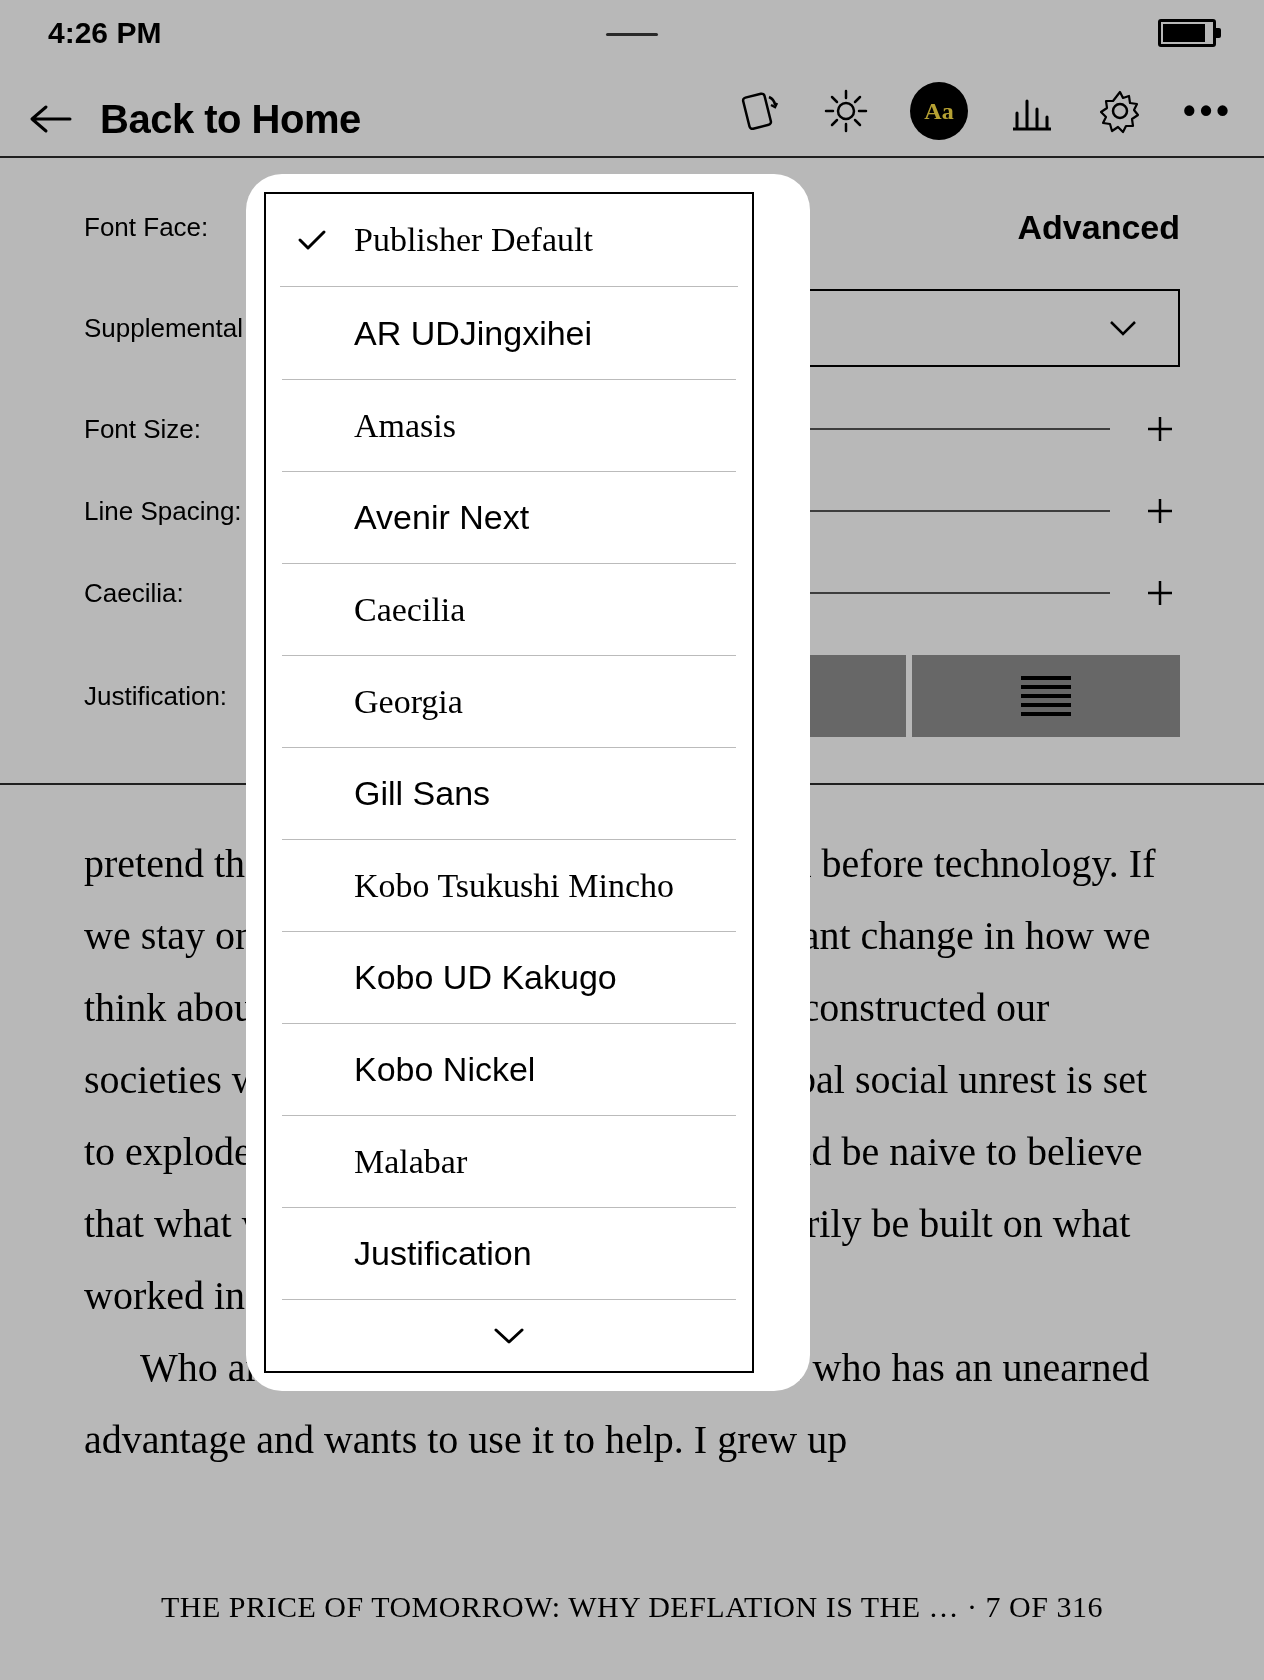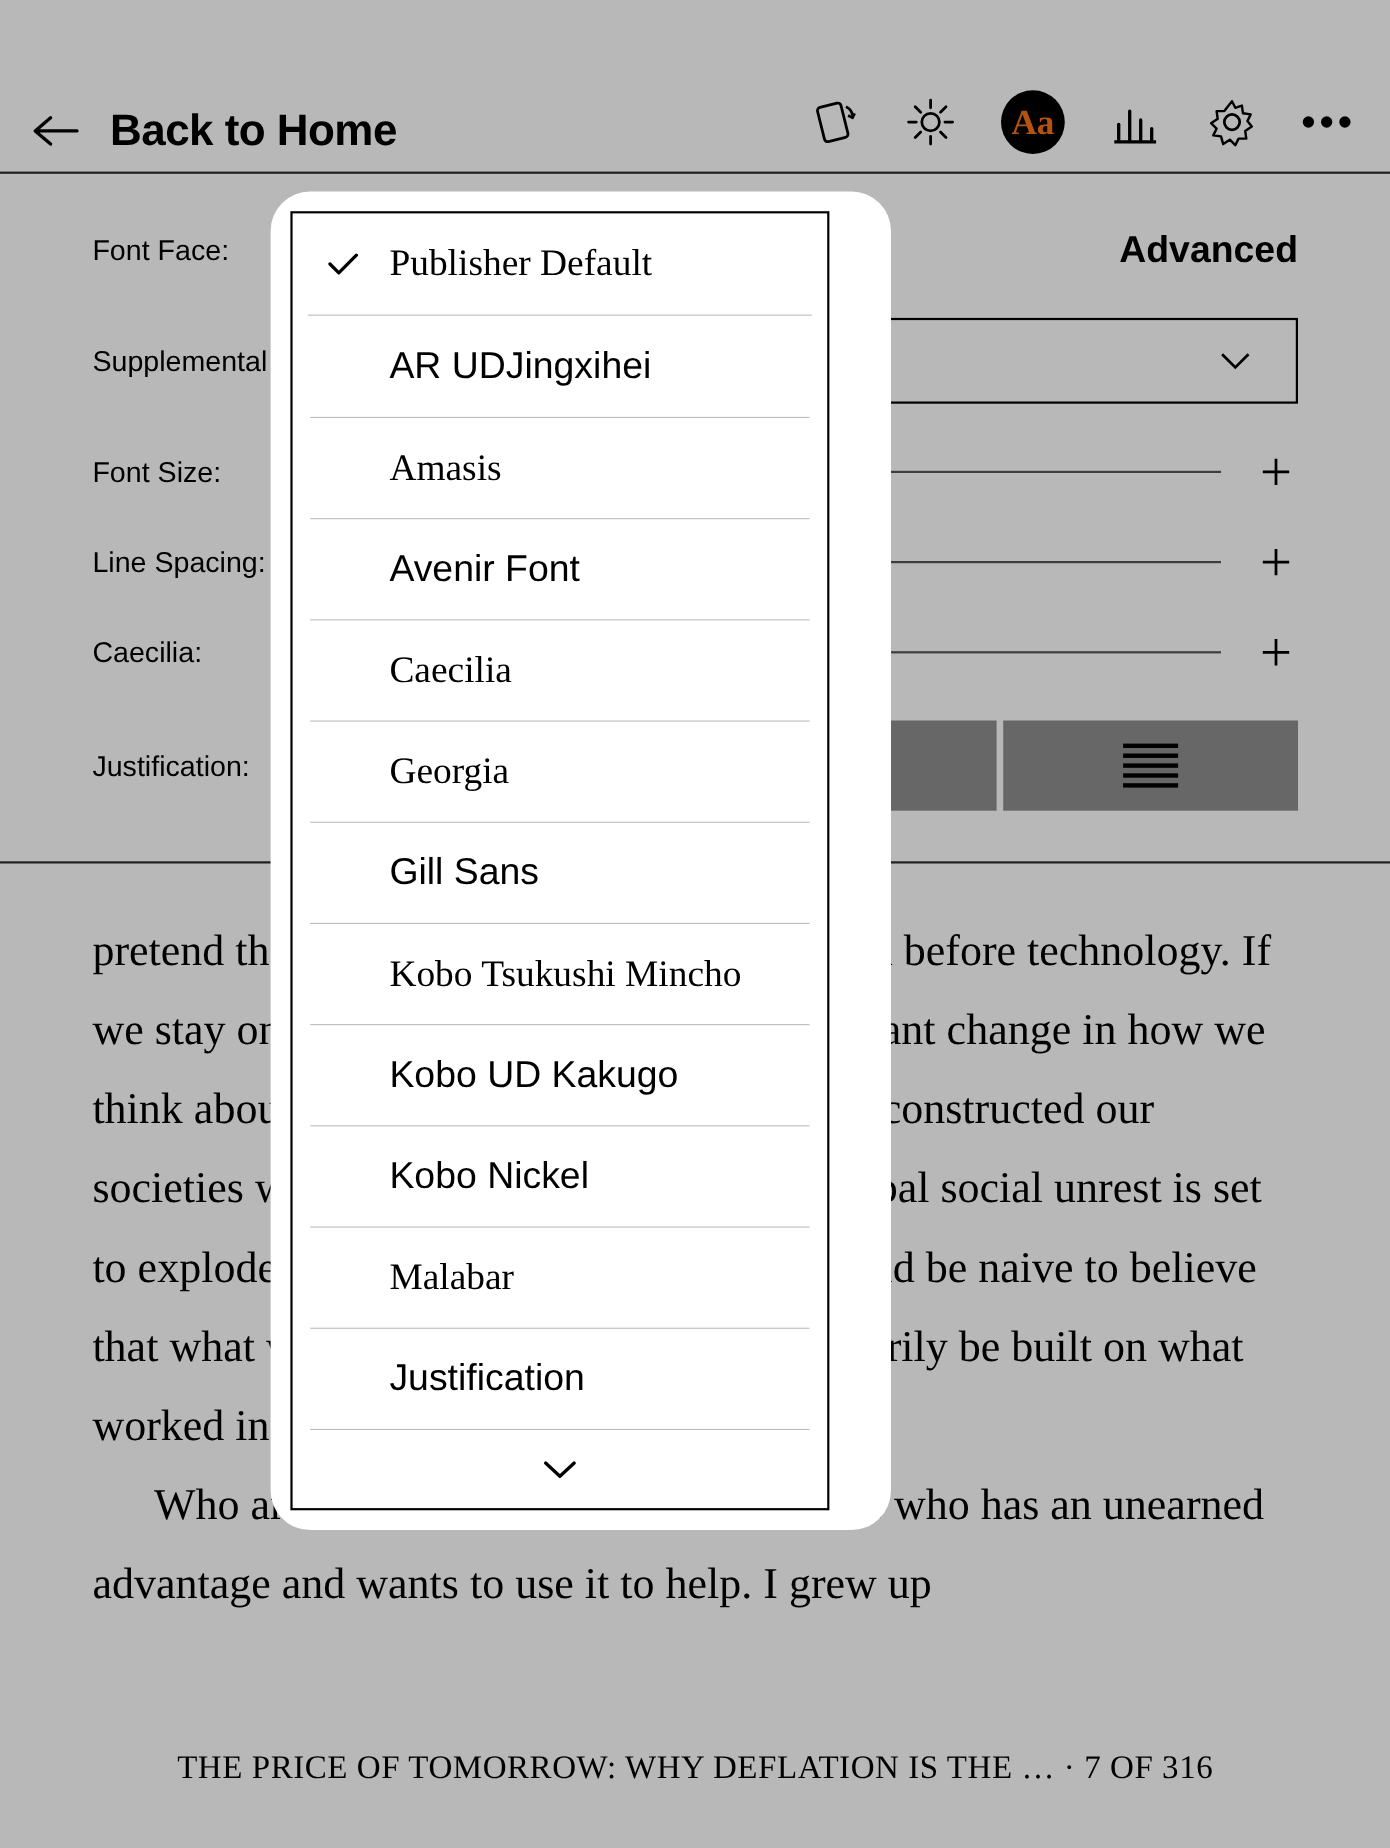--- a/index.html
+++ b/index.html
@@ -15,21 +15,21 @@
   .battery::after { content:""; position:absolute; right:-8px; top:6px; width:5px; height:10px; background:#000; border-radius:0 2px 2px 0; }
   .battery-fill { position:absolute; left:2px; top:2px; bottom:2px; width:80%; background:#000; }
 
   
   .navbar { position: absolute; top: 66px; left: 0; right: 0; height: 92px; display: flex; align-items: center; justify-content: space-between; padding: 0 32px 0 28px; font-family: -apple-system, Helvetica, Arial, sans-serif; border-bottom: 2px solid #2b2b2b; }
   .nav-left { display:flex; align-items:center; gap: 28px; margin-top: 16px; }
   .back-arrow { width: 44px; height: 36px; display:flex; align-items:center; justify-content:center; }
   .back-title { font-size: 40px; font-weight: 800; letter-spacing: -0.5px; }
   .nav-right { display:flex; align-items:center; gap: 40px; }
   .nav-icon { width: 48px; height: 48px; display:flex; align-items:center; justify-content:center; }
-  .aa-circle { width: 58px; height: 58px; border-radius: 50%; background:#000; color:#f97316; display:flex; align-items:center; justify-content:center; font-size:32px; font-weight:600; font-family: Georgia, serif; }
+  .aa-circle { width: 58px; height: 58px; border-radius: 50%; background:#000; color:#fde047; display:flex; align-items:center; justify-content:center; font-size:24px; font-weight:600; font-family: Georgia, serif; }
   .dots { font-size: 36px; letter-spacing: 4px; font-weight:800; }
 
   
   .settings-panel { position:absolute; top: 168px; left:0; right:0; padding: 40px 84px 46px 84px; font-family: -apple-system, Helvetica, Arial, sans-serif; border-bottom: 2px solid #2b2b2b; }
   .row { display:flex; align-items:center; margin-bottom: 42px; }
   .row .label { width: 280px; font-size: 26px; }
   .row .control { flex: 1; display:flex; align-items:center; }
   .advanced-link { font-size: 34px; font-weight: 800; }
   .select-box { width: 100%; height: 78px; border: 2px solid #000; display:flex; align-items:center; justify-content:flex-end; padding: 0 40px; }
   .chevron-sm { width: 30px; height: 18px; }
@@ -62,20 +62,27 @@
   .popover-inner { padding: 0; }
   .divider-full { height:1px; background:#bbb; margin: 0 14px; }
 
   svg { display:block; }
 </style>
 </head>
 <body>
 
 <div class="screen">
 
+  <div class="statusbar">
+    <div class="time">4:26 PM</div>
+    <div class="center-dash"></div>
+    <div class="battery">
+        <div class="battery-fill"></div>
+      </div>
+  </div>
 
   <div class="navbar">
     <div class="nav-left">
       <div class="back-arrow">
         <svg width="44" height="32" viewBox="0 0 44 32">
             <path d="M18 4 L4 16 L18 28 M4 16 L42 16" stroke="#000" stroke-width="3" fill="none" stroke-linecap="round" stroke-linejoin="round"></path>
           </svg>
       </div>
       <div class="back-title">Back to Home</div>
     </div>
@@ -221,21 +228,21 @@
           <span>Publisher Default</span>
         </div>
         <div class="divider-full"></div>
         <div class="font-item sans">
             <span>AR UDJingxihei</span>
           </div>
         <div class="font-item">
             <span>Amasis</span>
           </div>
         <div class="font-item sans">
-            <span>Avenir Font</span>
+            <span>Avenir Next</span>
           </div>
         <div class="font-item">
             <span>Caecilia</span>
           </div>
         <div class="font-item">
             <span>Georgia</span>
           </div>
         <div class="font-item sans">
             <span>Gill Sans</span>
           </div>

